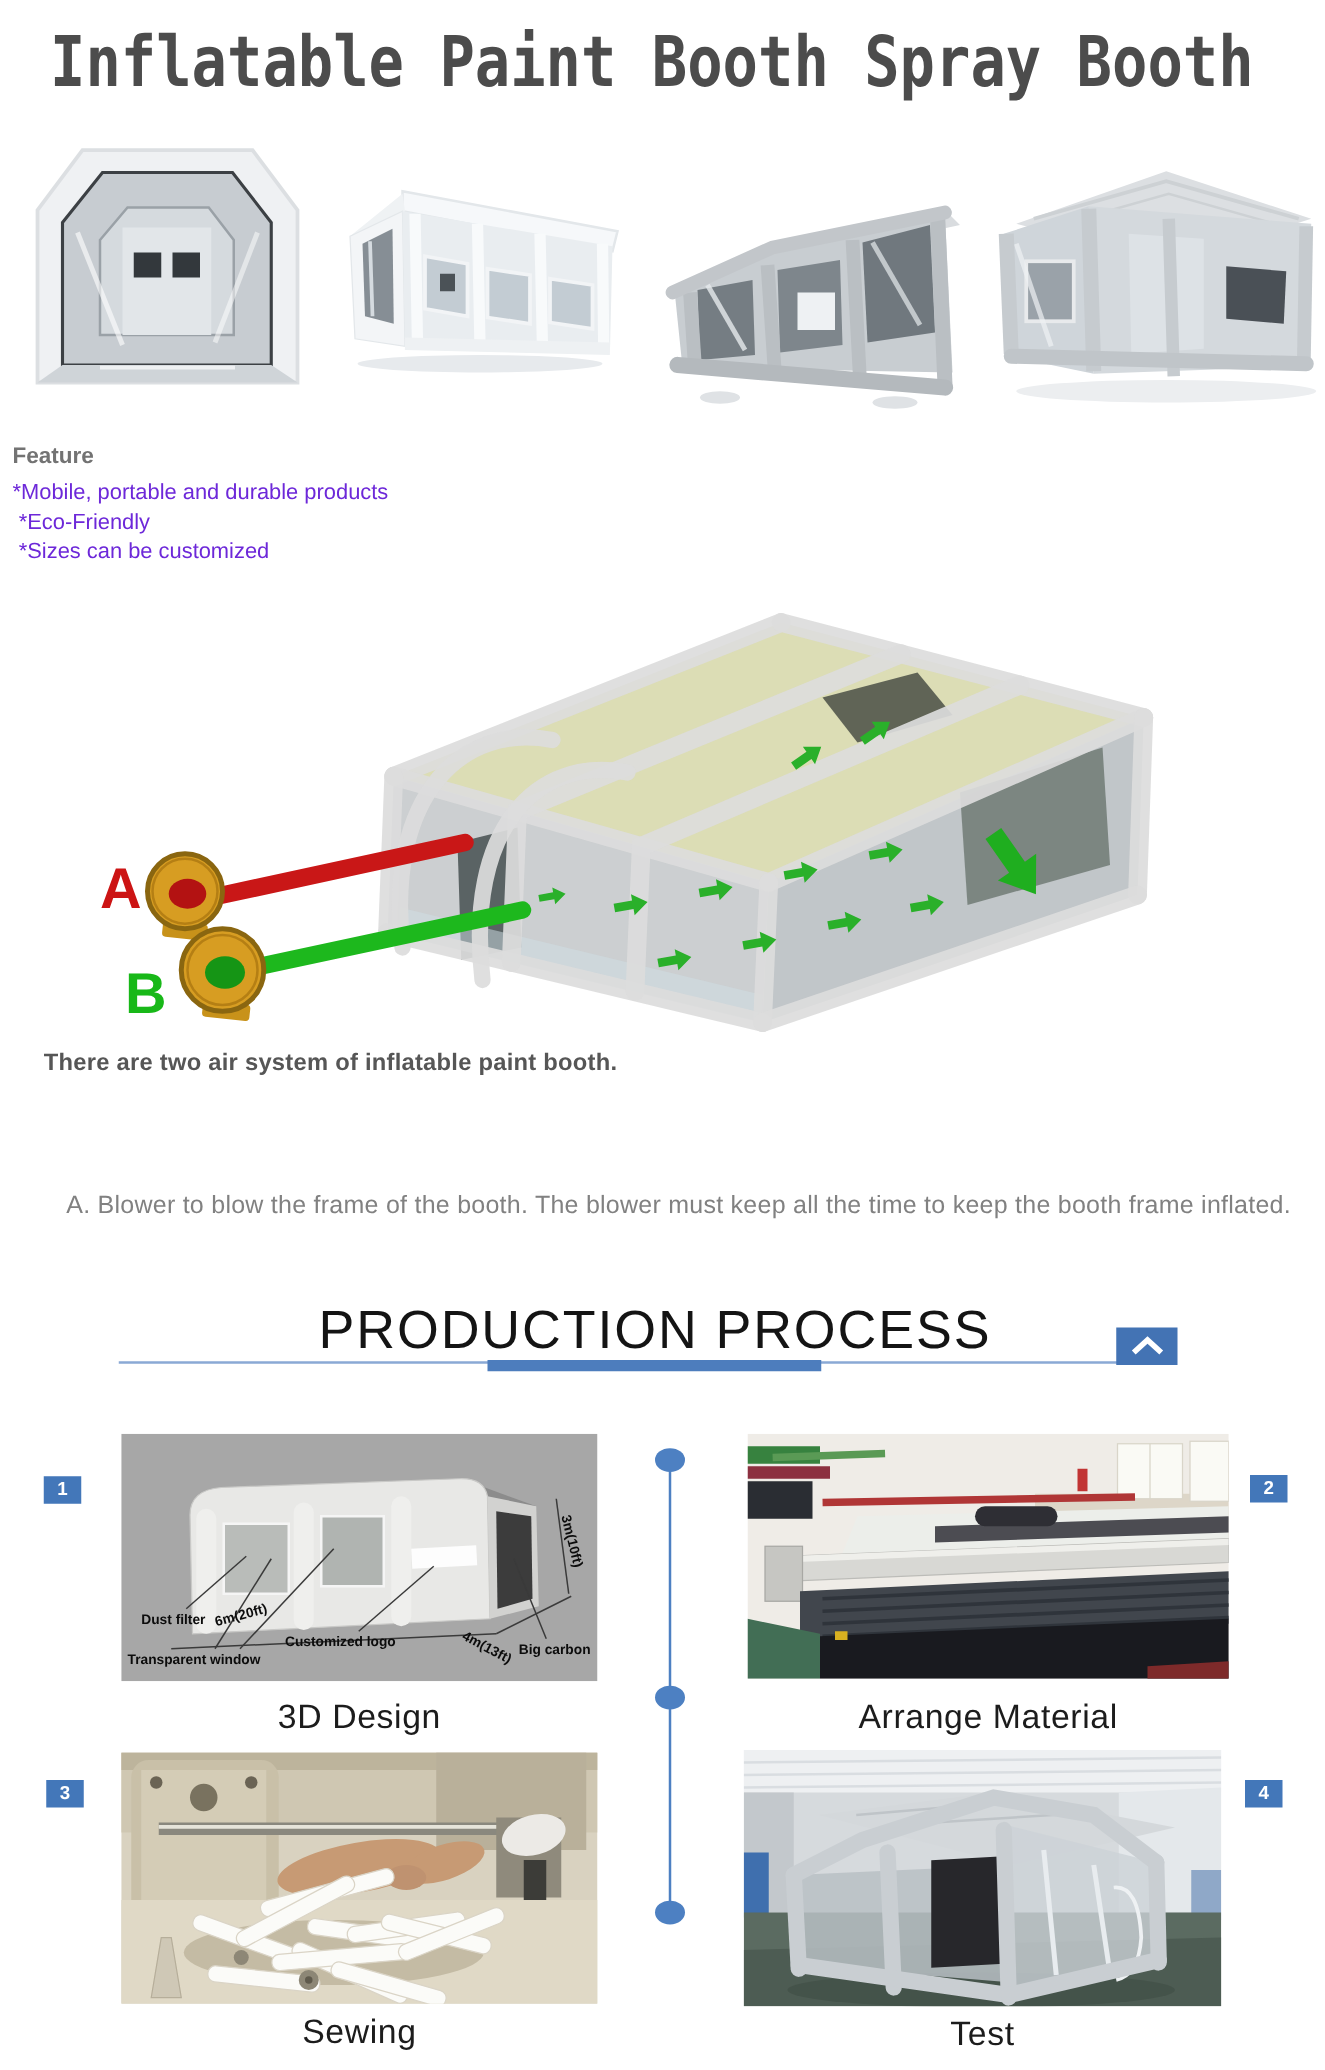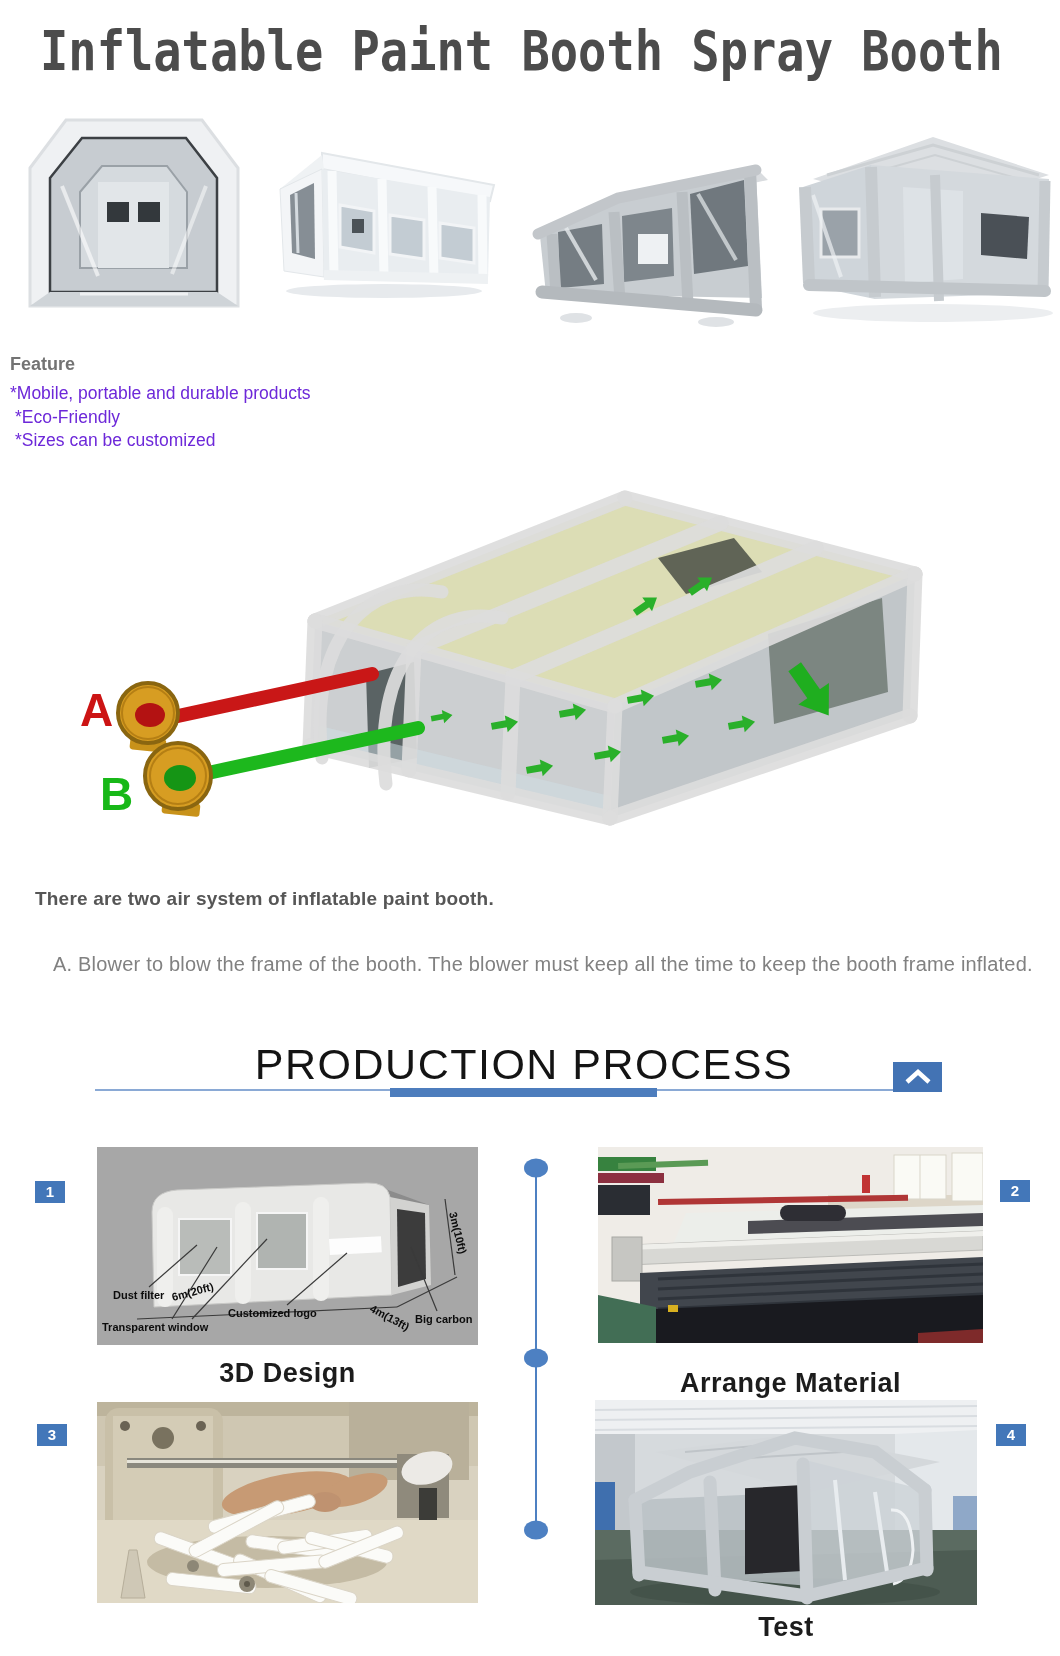--- a/index.html
+++ b/index.html
@@ -7,21 +7,21 @@
         font-family:"Liberation Sans",sans-serif;}
   .title{position:absolute;left:40px;top:18px;margin:0;font-family:"DejaVu Sans Mono",monospace;
          font-weight:700;font-size:56px;color:#4c4c4c;white-space:nowrap;
          transform:scaleX(0.84);transform-origin:0 0;}
   .photo{position:absolute;}
   .features{position:absolute;left:10px;top:354px;}
   .feat-head{font-size:18px;font-weight:700;color:#737373;margin:0 0 7px 0;}
   .feat-item{font-size:17.5px;color:#6d28d9;line-height:23.5px;}
   .feat-item + .feat-item{padding-left:5px;}
   .diagram{position:absolute;left:70px;top:466px;}
-  .air-head{position:absolute;left:35px;top:888px;margin:0;font-size:19px;font-weight:700;
+  .air-head{position:absolute;left:35px;top:840px;margin:0;font-size:19px;font-weight:700;
             color:#565656;letter-spacing:.2px;}
   .air-para{position:absolute;left:35px;width:1014px;margin:18px;font-size:20px;color:#818181;
             line-height:29.5px;letter-spacing:.2px;}
   #air-a{top:932px;}
   #air-b{top:961px;}
   .prod-heading{position:absolute;left:0;top:1040px;width:1048px;margin:0;text-align:center;
                 font-size:43px;font-weight:400;color:#141414;letter-spacing:1.5px;}
   .thin-line{position:absolute;left:95px;top:1089px;width:799px;height:2px;background:#8aa9d5;}
   .thick-bar{position:absolute;left:390px;top:1088px;width:267px;height:9px;background:#4d7dbd;}
   .top-btn{position:absolute;left:893px;top:1062px;width:49px;height:30px;background:#4373b4;
@@ -30,24 +30,24 @@
          font-size:15px;text-align:center;line-height:22px;}
   #badge-1{left:35px;top:1181px;}
   #badge-2{left:1000px;top:1180px;}
   #badge-3{left:37px;top:1424px;}
   #badge-4{left:996px;top:1424px;}
   .step-img{position:absolute;}
   #img-design{left:97px;top:1147px;}
   #img-material{left:598px;top:1147px;}
   #img-sewing{left:97px;top:1402px;}
   #img-test{left:595px;top:1400px;}
-  .caption{position:absolute;margin:0;font-size:27px;font-weight:700;color:#1c1c1c;
+  .caption{position:absolute;margin:0;font-size:27px;font-weight:400;color:#1c1c1c;
            text-align:center;letter-spacing:.5px;}
   #cap-1{left:97px;width:381px;top:1358px;}
-  #cap-2{left:598px;width:385px;top:1358px;margin-top:10px;}
+  #cap-2{left:598px;width:385px;top:1358px;}
   #cap-3{left:97px;width:381px;top:1610px;}
   #cap-4{left:595px;width:382px;top:1612px;}
   .divider{position:absolute;left:521px;top:1150px;}
 </style>
 </head>
 <body>
 
 <div class="page">
 
   <h1 class="title">Inflatable Paint Booth Spray Booth</h1>
@@ -343,20 +343,21 @@
       <line x1="115" y1="82" x2="120" y2="190"></line>
       <line x1="208" y1="64" x2="212" y2="198"></line>
       <line x1="330" y1="90" x2="332" y2="170"></line>
       <line x1="44" y1="172" x2="212" y2="196"></line>
       <line x1="212" y1="196" x2="332" y2="168"></line>
     </g>
   </svg>
 
   <p class="caption" id="cap-1">3D Design</p>
   <p class="caption" id="cap-2">Arrange Material</p>
+  <p class="caption" id="cap-3">Sewing</p>
   <p class="caption" id="cap-4">Test</p>
 
   <svg class="divider" width="30" height="398" viewBox="0 0 30 398">
     <line x1="15" y1="18" x2="15" y2="380" stroke="#4d80c2" stroke-width="2"></line>
     <ellipse cx="15" cy="18" rx="12" ry="9.5" fill="#4d80c2"></ellipse>
     <ellipse cx="15" cy="208" rx="12" ry="9.5" fill="#4d80c2"></ellipse>
     <ellipse cx="15" cy="380" rx="12" ry="9.5" fill="#4d80c2"></ellipse>
   </svg>
 
 </div>

